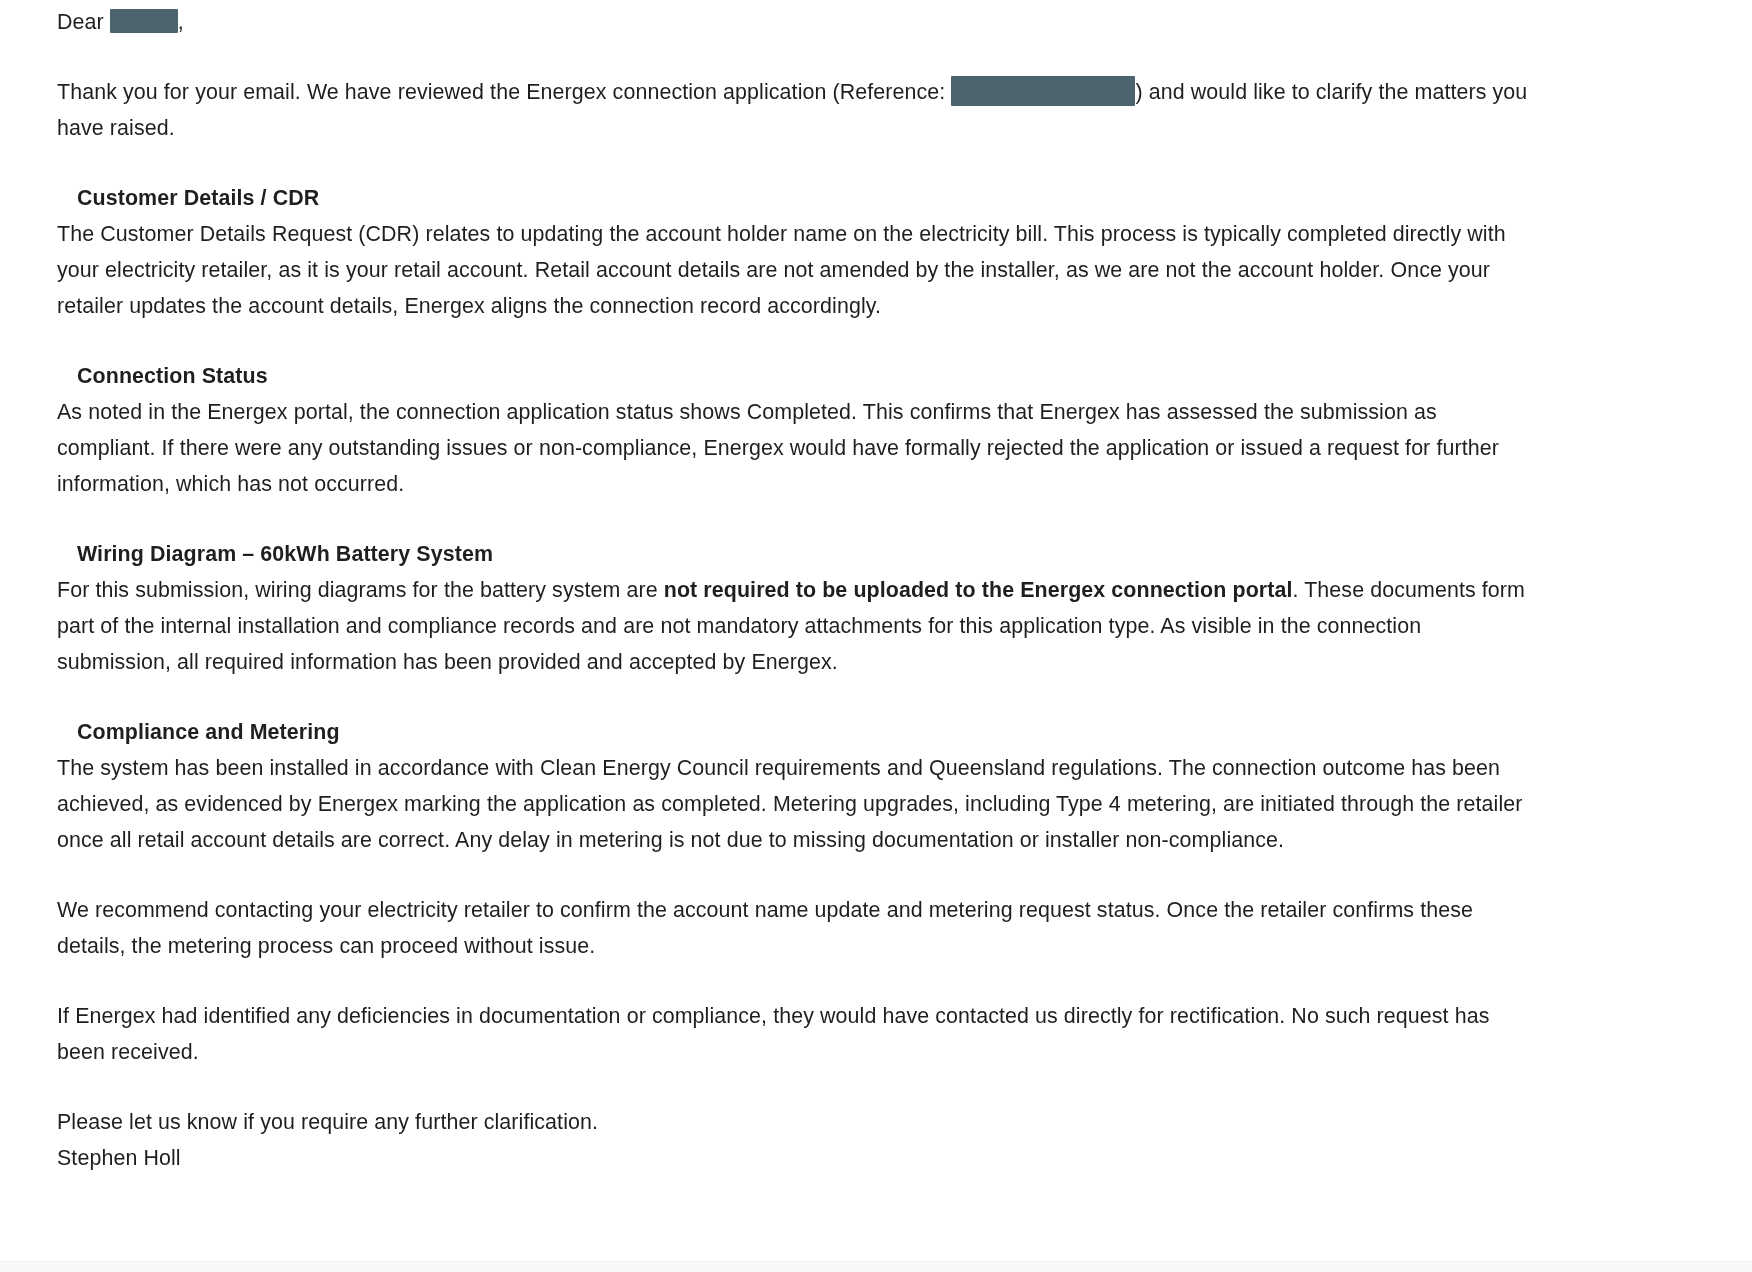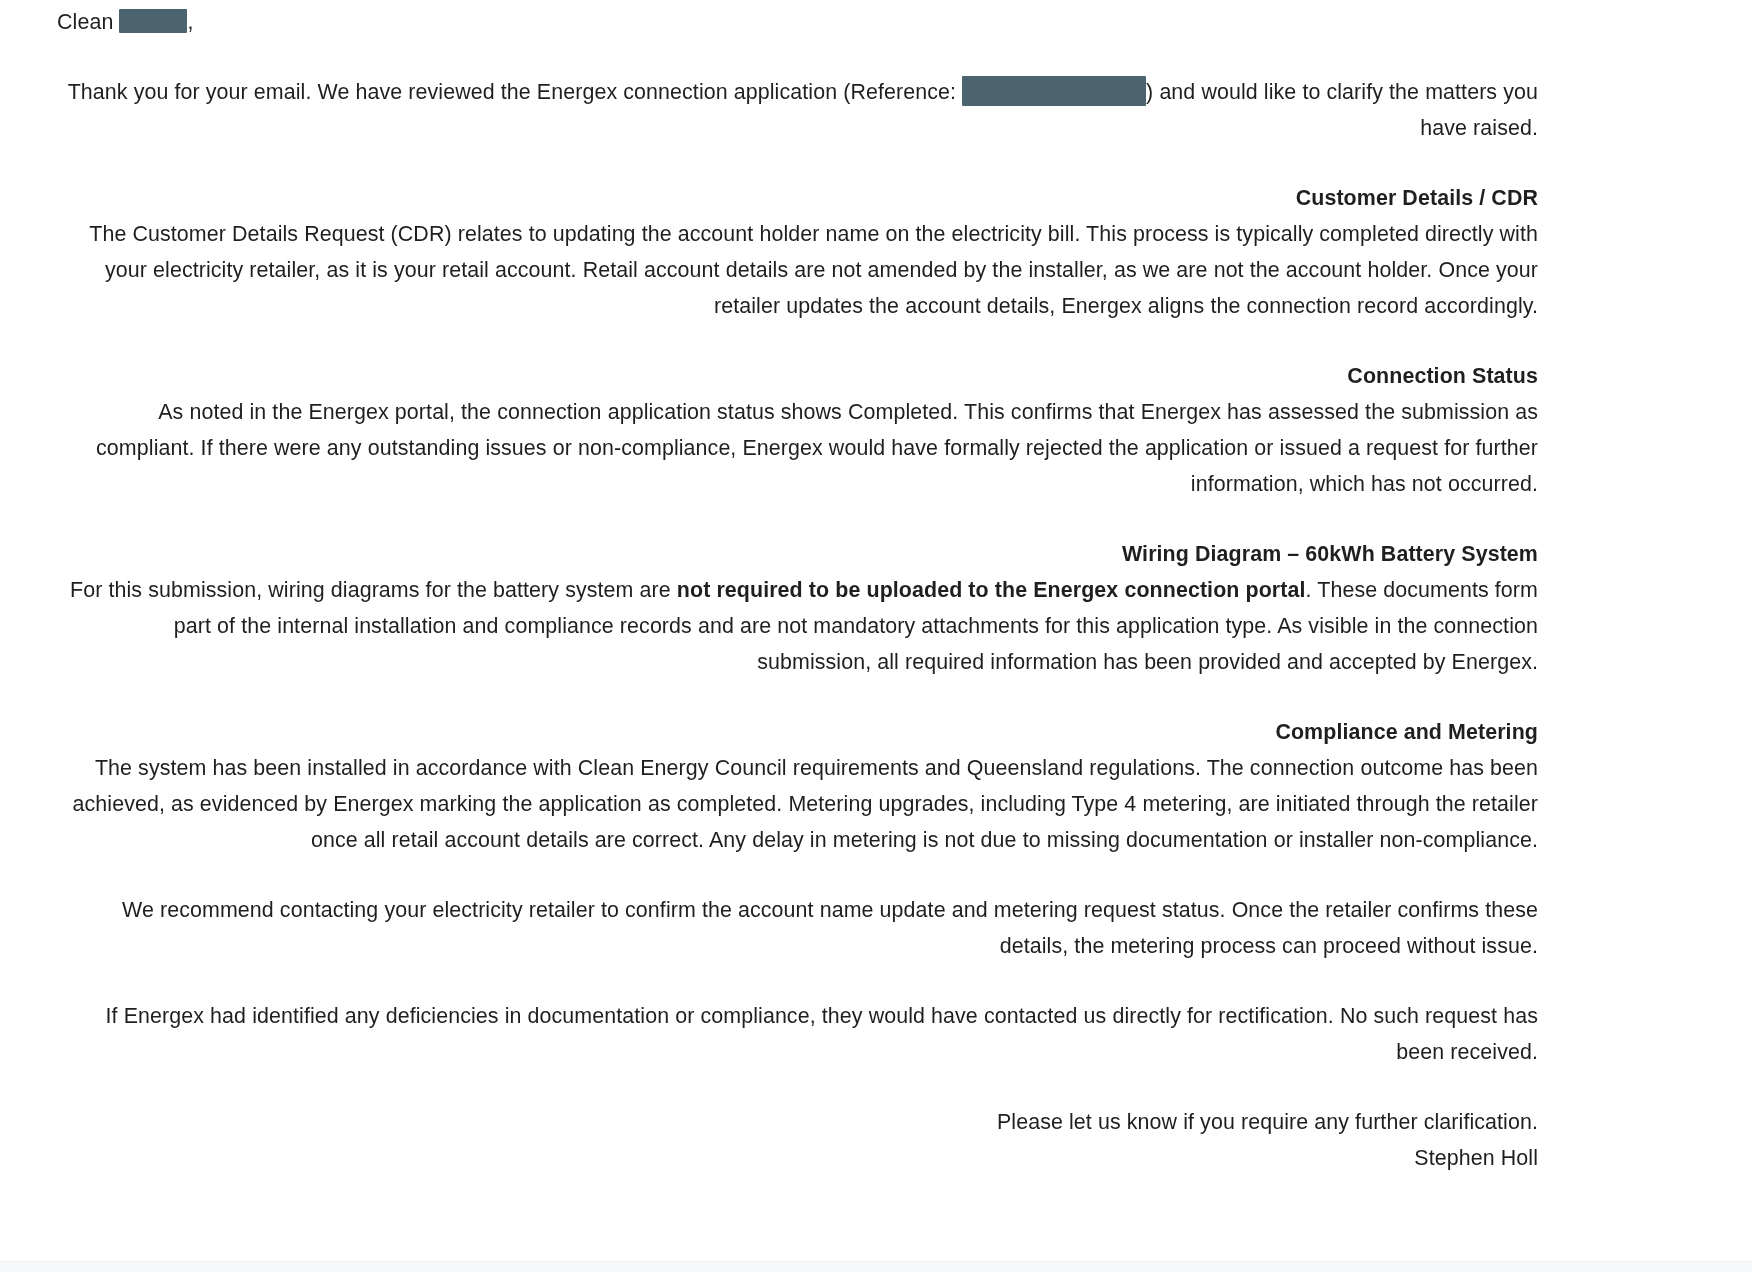--- a/index.html
+++ b/index.html
@@ -17,23 +17,23 @@
   }
   .email-body {
     padding-top: 4px;
     margin-left: 57px;
     width: 1481px;
     font-size: 21.4px;
     line-height: 36px;
     letter-spacing: 0.1px;
   }
   .block { margin: 0; }
-  .block + .block { margin-top: 34px; text-align: right; }
+  .block + .block { margin-top: 34px; }
   .block.signature { margin-top: 0; }
-  .hd { font-weight: 700; }
+  .hd { font-weight: 700; margin-left: 20px; }
   .b { font-weight: 700; }
   .i { }
   .redact {
     display: inline-block;
     background: #4c646d;
     border-radius: 1px;
   }
   .bottom-strip {
     position: absolute;
     left: 0;
@@ -42,21 +42,21 @@
     height: 10px;
     background: #f7f8fa;
     border-top: 1px solid #eef0f3;
     z-index: 5;
   }
 </style>
 </head>
 <body>
 
 <main class="email-body">
-    <div class="block"><span>Clean </span><span class="redact" style="width: 68px; height: 24px; vertical-align: -4px; background: rgb(76, 100, 109);"></span><span>,</span></div>
+    <div class="block"><span>Dear </span><span class="redact" style="width: 68px; height: 24px; vertical-align: -4px; background: rgb(76, 100, 109);"></span><span>,</span></div>
     <div class="block"><span>Thank you for your email. We have reviewed the Energex connection application (Reference: </span><span class="redact" style="width: 184px; height: 30px; vertical-align: -7px; background: rgb(76, 100, 109);"></span><span>) and would like to clarify the matters you have raised.</span></div>
     <div class="block"><div class="hd">Customer Details / CDR</div><span>The Customer Details Request (CDR) relates to updating the account holder name on the electricity bill. This process is typically completed directly with your electricity retailer, as it is your retail account. Retail account details are not amended by the installer, as we are not the account holder. Once your retailer updates the account details, Energex aligns the connection record accordingly.</span></div>
     <div class="block"><div class="hd">Connection Status</div><span>As noted in the Energex portal, the connection application status shows </span><span class="i">Completed</span><span>. This confirms that Energex has assessed the submission as compliant. If there were any outstanding issues or non-compliance, Energex would have formally rejected the application or issued a request for further information, which has not occurred.</span></div>
     <div class="block"><div class="hd">Wiring Diagram – 60kWh Battery System</div><span>For this submission, wiring diagrams for the battery system are </span><span class="b">not required to be uploaded to the Energex connection portal</span><span>. These documents form part of the internal installation and compliance records and are not mandatory attachments for this application type. As visible in the connection submission, all required information has been provided and accepted by Energex.</span></div>
     <div class="block"><div class="hd">Compliance and Metering</div><span>The system has been installed in accordance with Clean Energy Council requirements and Queensland regulations. The connection outcome has been achieved, as evidenced by Energex marking the application as completed. Metering upgrades, including Type 4 metering, are initiated through the retailer once all retail account details are correct. Any delay in metering is not due to missing documentation or installer non-compliance.</span></div>
     <div class="block"><span>We recommend contacting your electricity retailer to confirm the account name update and metering request status. Once the retailer confirms these details, the metering process can proceed without issue.</span></div>
     <div class="block"><span>If Energex had identified any deficiencies in documentation or compliance, they would have contacted us directly for rectification. No such request has been received.</span></div>
     <div class="block"><span>Please let us know if you require any further clarification.</span></div>
     <div class="block signature"><span>Stephen Holl</span></div>
   </main>

